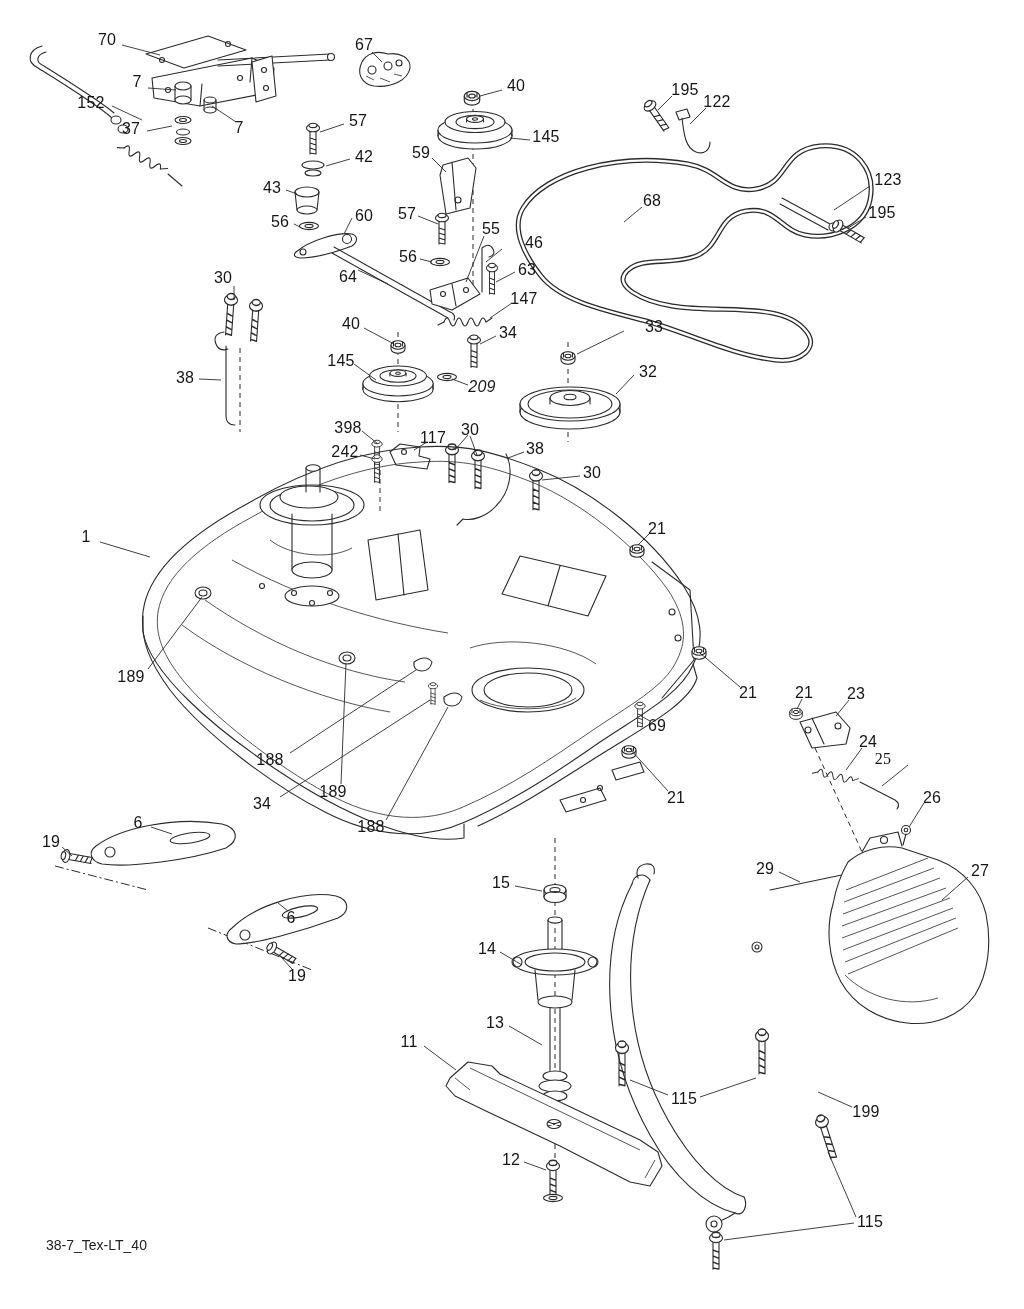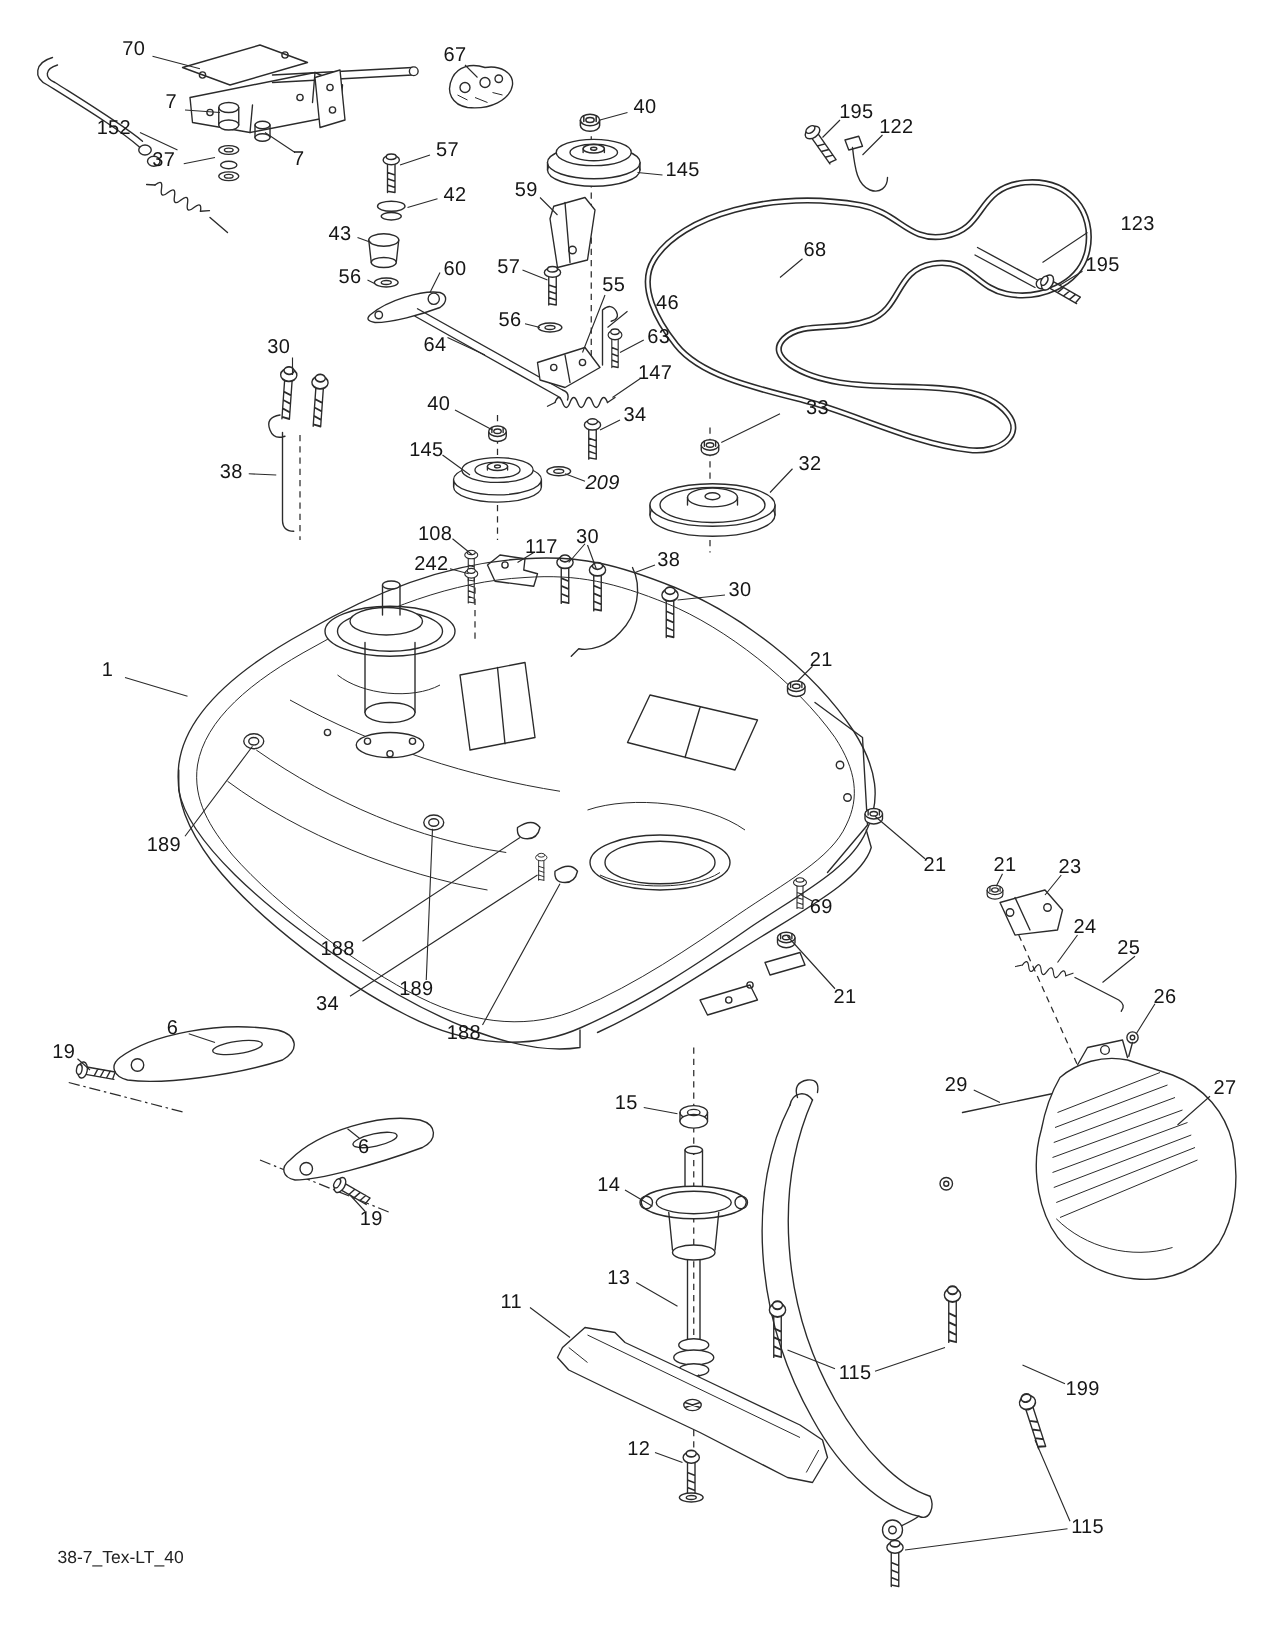--- a/index.html
+++ b/index.html
@@ -328,57 +328,57 @@
       <span class="callout" style="left: 516px; top: 86px;">40</span>
       <span class="callout" style="left: 685px; top: 90px;">195</span>
       <span class="callout" style="left: 91px; top: 103px;">152</span>
       <span class="callout" style="left: 717px; top: 102px;">122</span>
       <span class="callout" style="left: 358px; top: 121px;">57</span>
       <span class="callout" style="left: 131px; top: 129px;">37</span>
       <span class="callout" style="left: 239px; top: 128px;">7</span>
       <span class="callout" style="left: 546px; top: 137px;">145</span>
       <span class="callout" style="left: 421px; top: 153px;">59</span>
       <span class="callout" style="left: 364px; top: 157px;">42</span>
-      <span class="callout" style="left: 888px; top: 180px; margin-left: 22px;">123</span>
+      <span class="callout" style="left: 888px; top: 180px;">123</span>
       <span class="callout" style="left: 272px; top: 188px; text-align: center;">43</span>
       <span class="callout" style="left: 652px; top: 201px;">68</span>
       <span class="callout" style="left: 882px; top: 213px;">195</span>
       <span class="callout" style="left: 407px; top: 214px;">57</span>
       <span class="callout" style="left: 364px; top: 216px;">60</span>
       <span class="callout" style="left: 280px; top: 222px;">56</span>
       <span class="callout" style="left: 491px; top: 229px;">55</span>
       <span class="callout" style="left: 534px; top: 243px;">46</span>
       <span class="callout" style="left: 408px; top: 257px;">56</span>
       <span class="callout" style="left: 527px; top: 270px;">63</span>
       <span class="callout" style="left: 348px; top: 277px;">64</span>
       <span class="callout" style="left: 223px; top: 278px;">30</span>
       <span class="callout" style="left: 524px; top: 299px;">147</span>
       <span class="callout" style="left: 351px; top: 324px;">40</span>
       <span class="callout" style="left: 639px; top: 327px; margin-left: 15px;">33</span>
       <span class="callout" style="left: 508px; top: 333px;">34</span>
       <span class="callout" style="left: 341px; top: 361px;">145</span>
       <span class="callout" style="left: 648px; top: 372px;">32</span>
       <span class="callout" style="left: 185px; top: 378px;">38</span>
       <span class="callout" style="left: 482px; top: 387px; font-style: italic;">209</span>
-      <span class="callout" style="left: 348px; top: 428px;">108</span>
+      <span class="callout" style="left: 348px; top: 428px;">398</span>
       <span class="callout" style="left: 470px; top: 430px;">30</span>
       <span class="callout" style="left: 433px; top: 438px;">117</span>
       <span class="callout" style="left: 535px; top: 449px;">38</span>
       <span class="callout" style="left: 345px; top: 452px;">242</span>
       <span class="callout" style="left: 592px; top: 473px;">30</span>
       <span class="callout" style="left: 657px; top: 529px;">21</span>
       <span class="callout" style="left: 86px; top: 537px;">1</span>
       <span class="callout" style="left: 131px; top: 677px;">189</span>
       <span class="callout" style="left: 804px; top: 693px;">21</span>
       <span class="callout" style="left: 856px; top: 694px;">23</span>
       <span class="callout" style="left: 748px; top: 693px;">21</span>
       <span class="callout" style="left: 657px; top: 726px;">69</span>
       <span class="callout" style="left: 868px; top: 742px;">24</span>
       <span class="callout" style="left: 270px; top: 760px;">188</span>
-      <span class="callout" style="left: 903px; top: 759px;">25</span>
+      <span class="callout" style="left: 883px; top: 759px; font-family: Liberation Serif, serif;">25</span>
       <span class="callout" style="left: 932px; top: 798px;">26</span>
       <span class="callout" style="left: 676px; top: 798px;">21</span>
       <span class="callout" style="left: 262px; top: 804px;">34</span>
       <span class="callout" style="left: 333px; top: 792px;">189</span>
       <span class="callout" style="left: 138px; top: 823px;">6</span>
       <span class="callout" style="left: 371px; top: 827px;">188</span>
       <span class="callout" style="left: 51px; top: 842px;">19</span>
       <span class="callout" style="left: 765px; top: 869px;">29</span>
       <span class="callout" style="left: 980px; top: 871px;">27</span>
       <span class="callout" style="left: 501px; top: 883px;">15</span>

